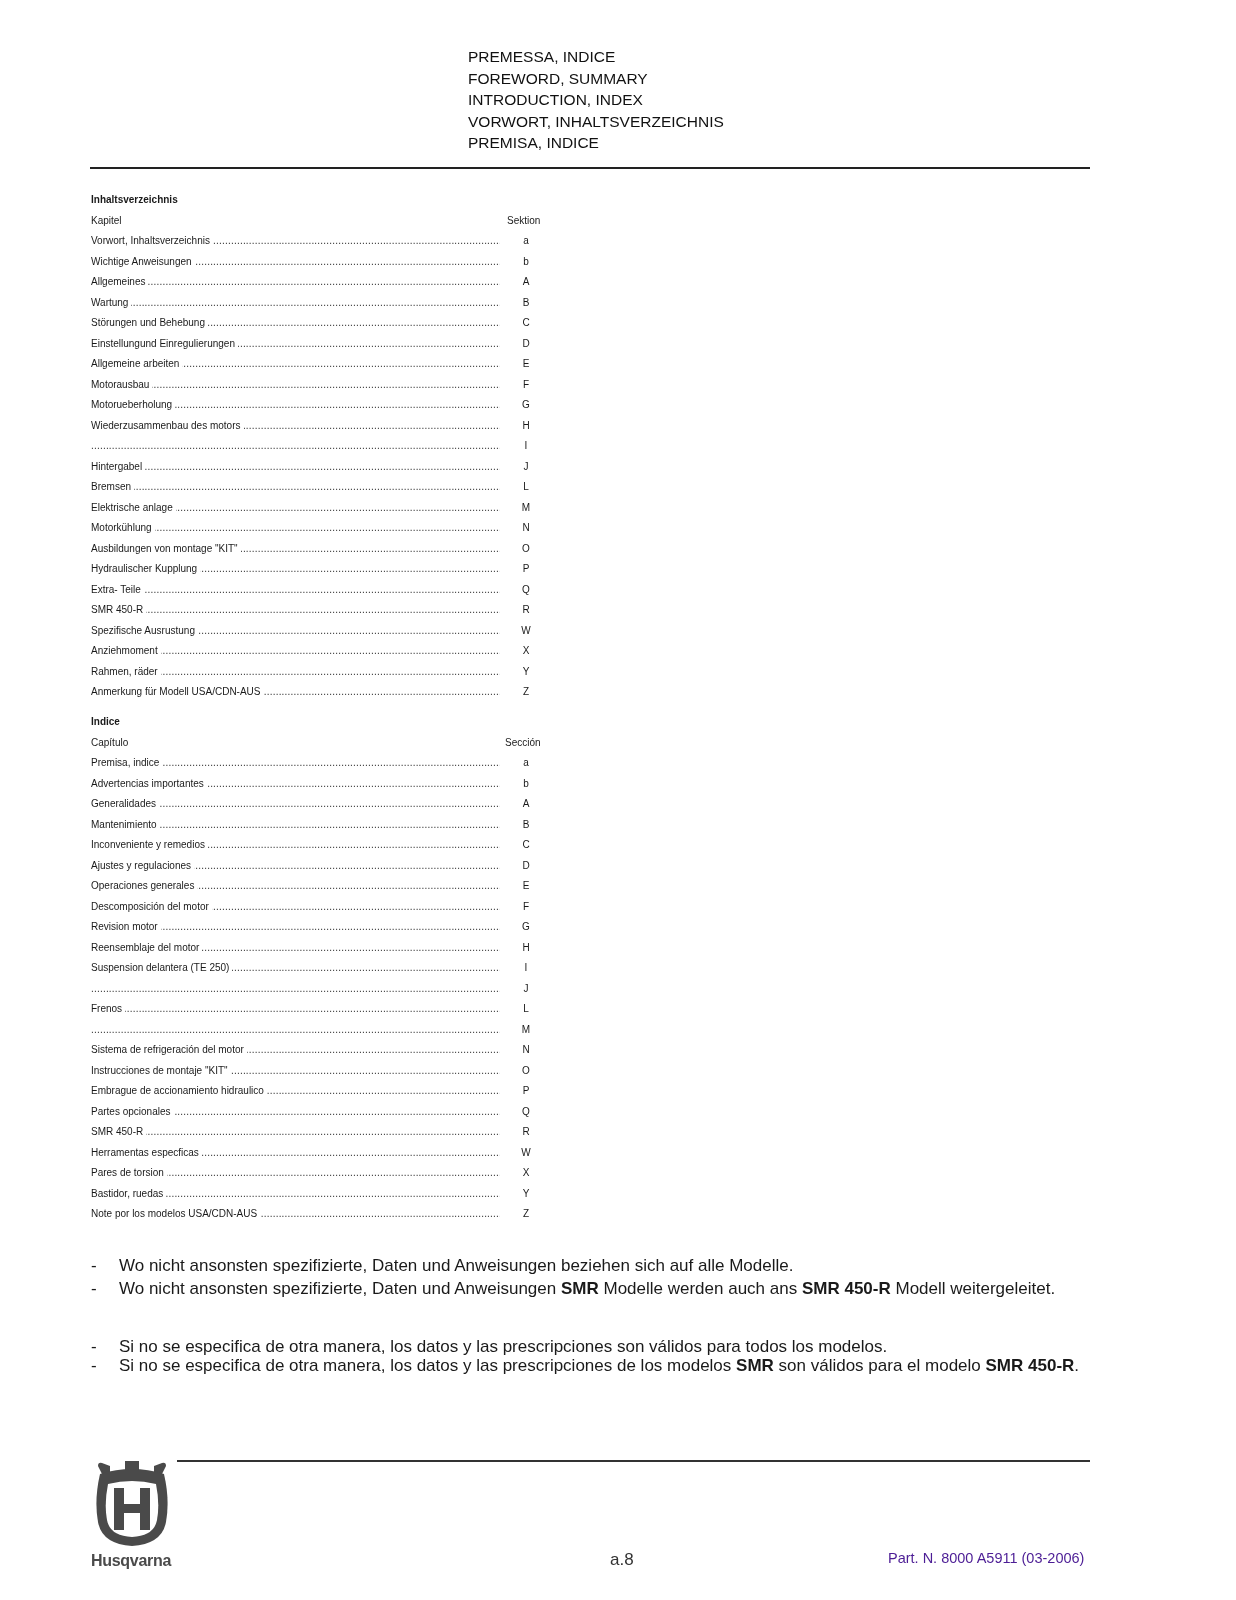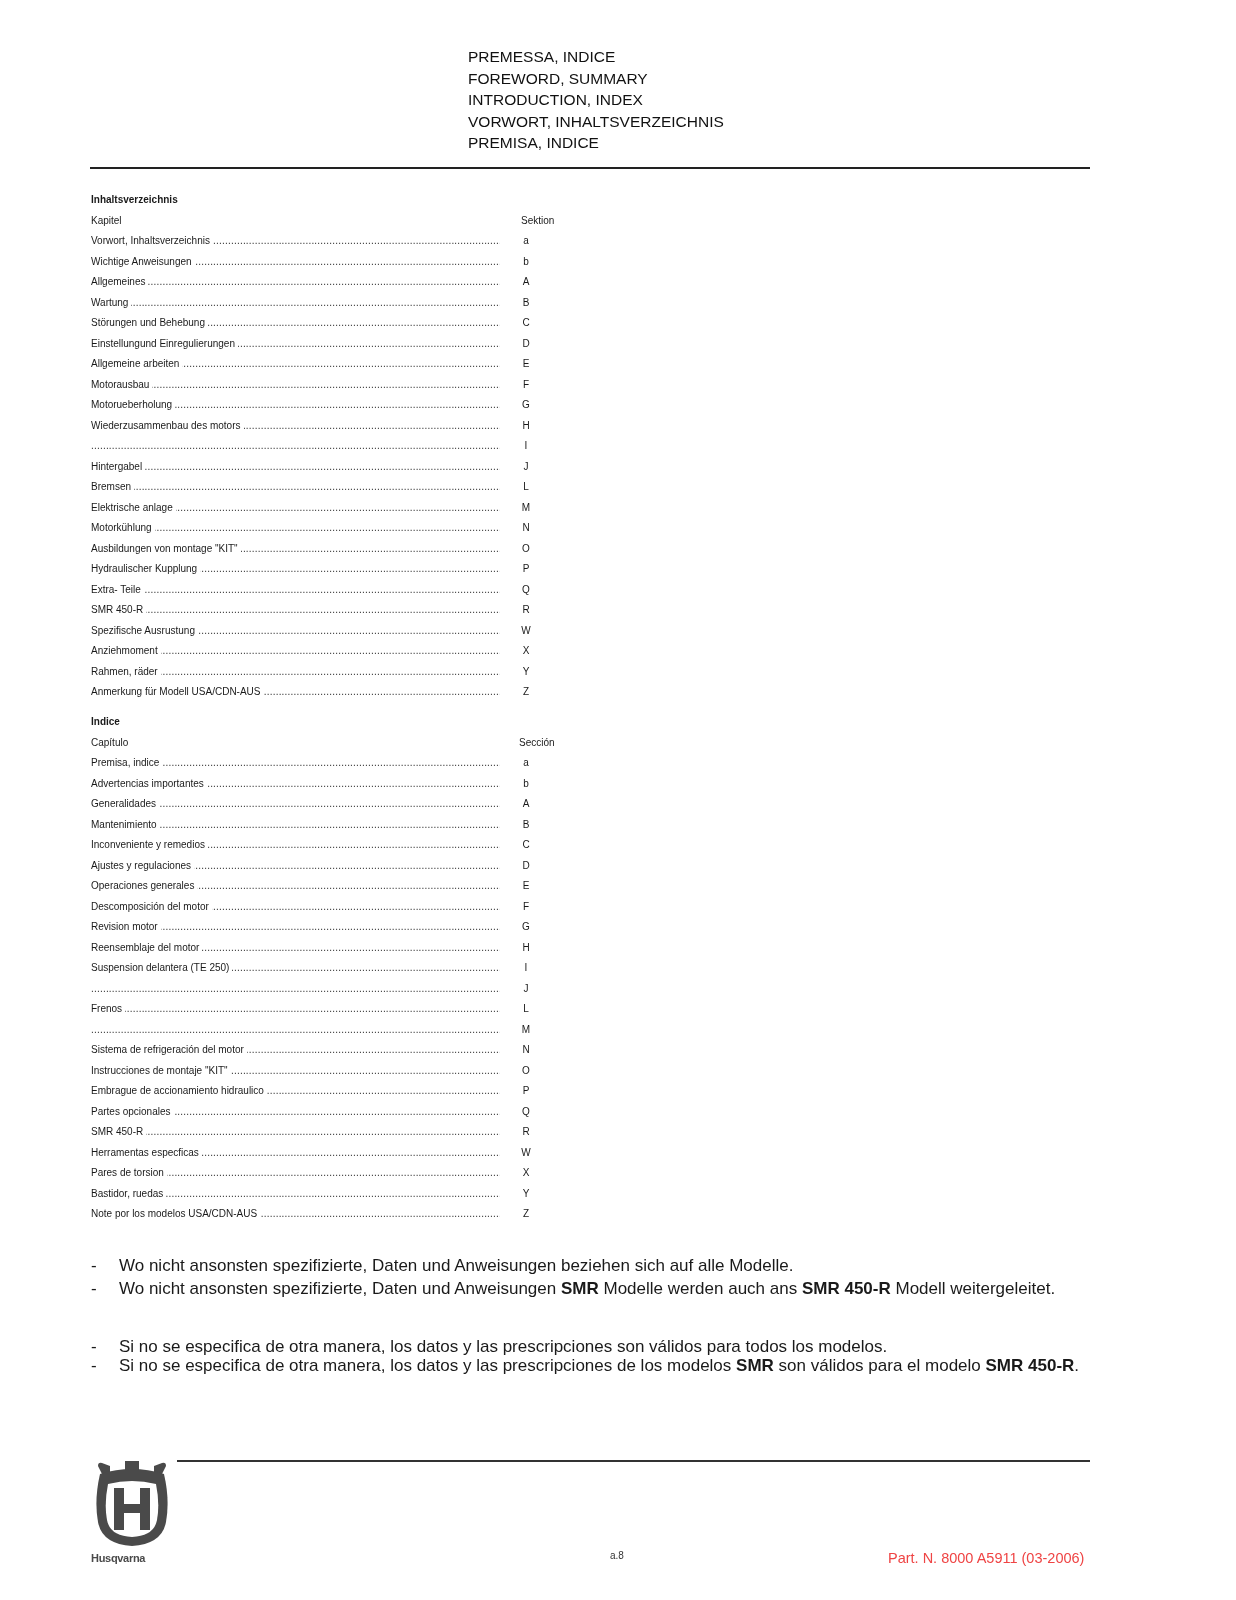--- a/index.html
+++ b/index.html
@@ -14,21 +14,21 @@
   .header-titles div { white-space: nowrap; }
   .rule-top {
     position: absolute; left: 90px; top: 167px; width: 1000px; height: 2px; background: #222;
   }
   .toc {
     position: absolute; left: 91px; width: 480px;
     font-size: 10px; color: #1a1a1a;
   }
   .toc-heading { font-weight: bold; height: 20.5px; line-height: 20.5px; }
   .toc-colhead { position: relative; height: 20.5px; line-height: 20.5px; }
-  .toc-colhead .sec { position: absolute; left: 416px; top: 0; margin-left: 14px; }
+  .toc-colhead .sec { position: absolute; left: 416px; top: 0; }
   .toc-row { position: relative; height: 20.5px; line-height: 20.5px; }
   .toc-row .lbl-wrap {
     position: absolute; left: 0; top: 0; width: 409px; overflow: hidden; white-space: nowrap;
   }
   .toc-row .lbl { background: #fff; padding-right: 3px; }
   .toc-row .dots {
     position: absolute; left: 0; top: 0; width: 409px; overflow: hidden; white-space: nowrap;
     color: #333; letter-spacing: 0.2px; z-index: 0;
   }
   .toc-row .lbl-wrap { z-index: 1; }
@@ -39,25 +39,25 @@
     position: absolute; left: 91px; width: 1000px; font-size: 17px; line-height: 21px; color: #1a1a1a;
   }
   .note { position: relative; padding-left: 28px; text-align: justify; }
   .note .dash { position: absolute; left: 0; top: 0; }
   .note b { font-weight: bold; }
   .rule-bottom {
     position: absolute; left: 177px; top: 1460px; width: 913px; height: 2px; background: #333;
   }
   .logo { position: absolute; left: 92px; top: 1460px; width: 82px; }
   .logo-text {
-    position: absolute; left: 91px; top: 1552px; font-size: 11px; color: #4a4a4a; font-weight: bold;
+    position: absolute; left: 91px; top: 1552px; font-size: 16px; color: #4a4a4a; font-weight: bold;
     letter-spacing: -0.3px;
   }
-  .page-num { position: absolute; left: 610px; top: 1550px; font-size: 10px; color: #333; }
-  .part-no { position: absolute; left: 888px; top: 1550px; font-size: 14.5px; color: #ef4444; }
+  .page-num { position: absolute; left: 610px; top: 1550px; font-size: 17px; color: #333; }
+  .part-no { position: absolute; left: 888px; top: 1550px; font-size: 14.5px; color: #4c1d95; }
 </style>
 </head>
 <body>
 
 <div class="header-titles">
   <div>PREMESSA, INDICE</div>
   <div>FOREWORD, SUMMARY</div>
   <div>INTRODUCTION, INDEX</div>
   <div>VORWORT, INHALTSVERZEICHNIS</div>
   <div>PREMISA, INDICE</div>

